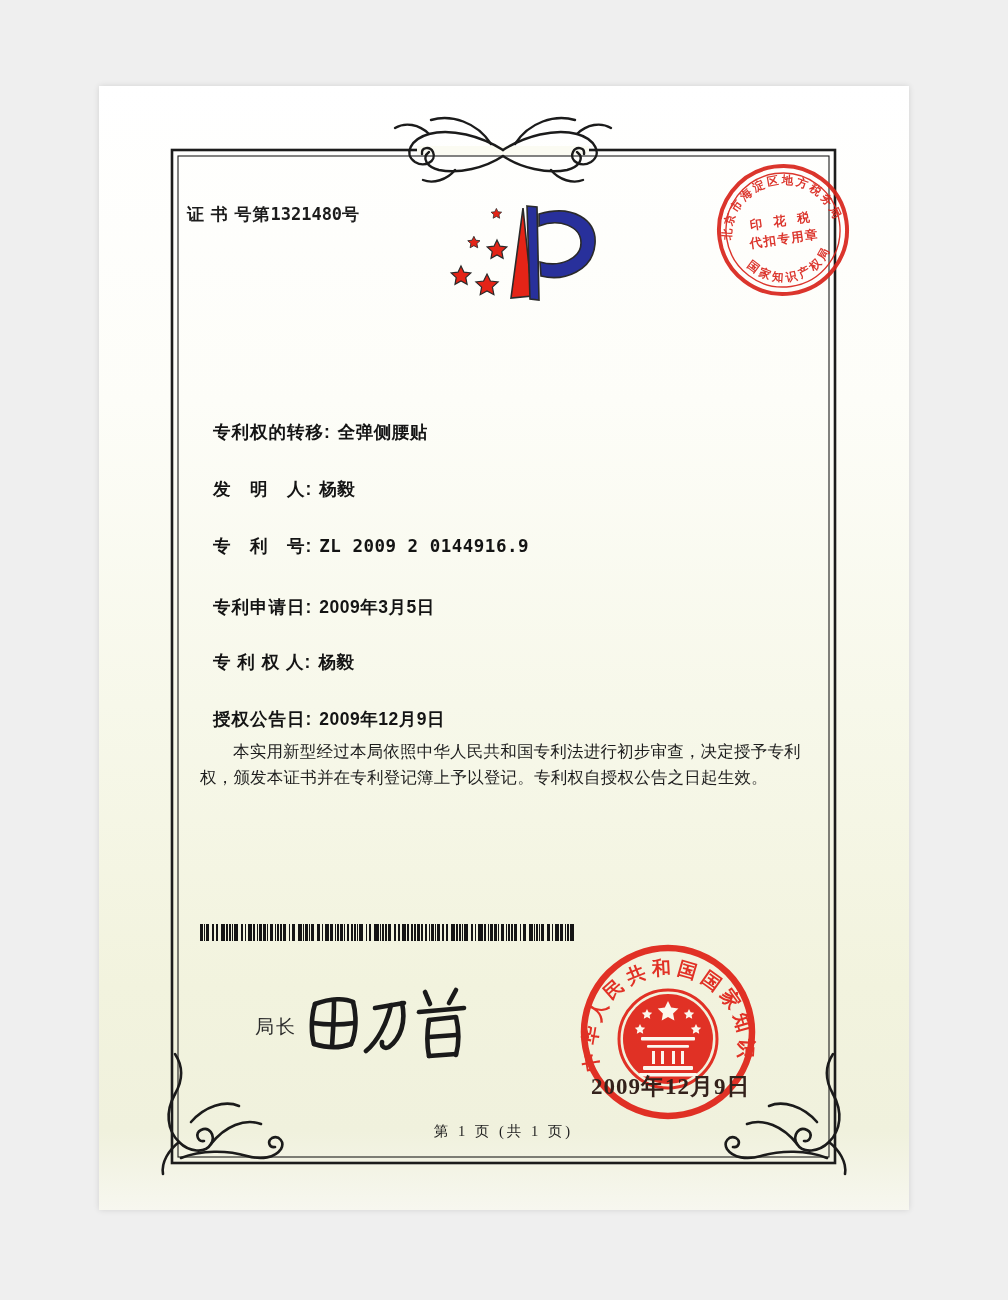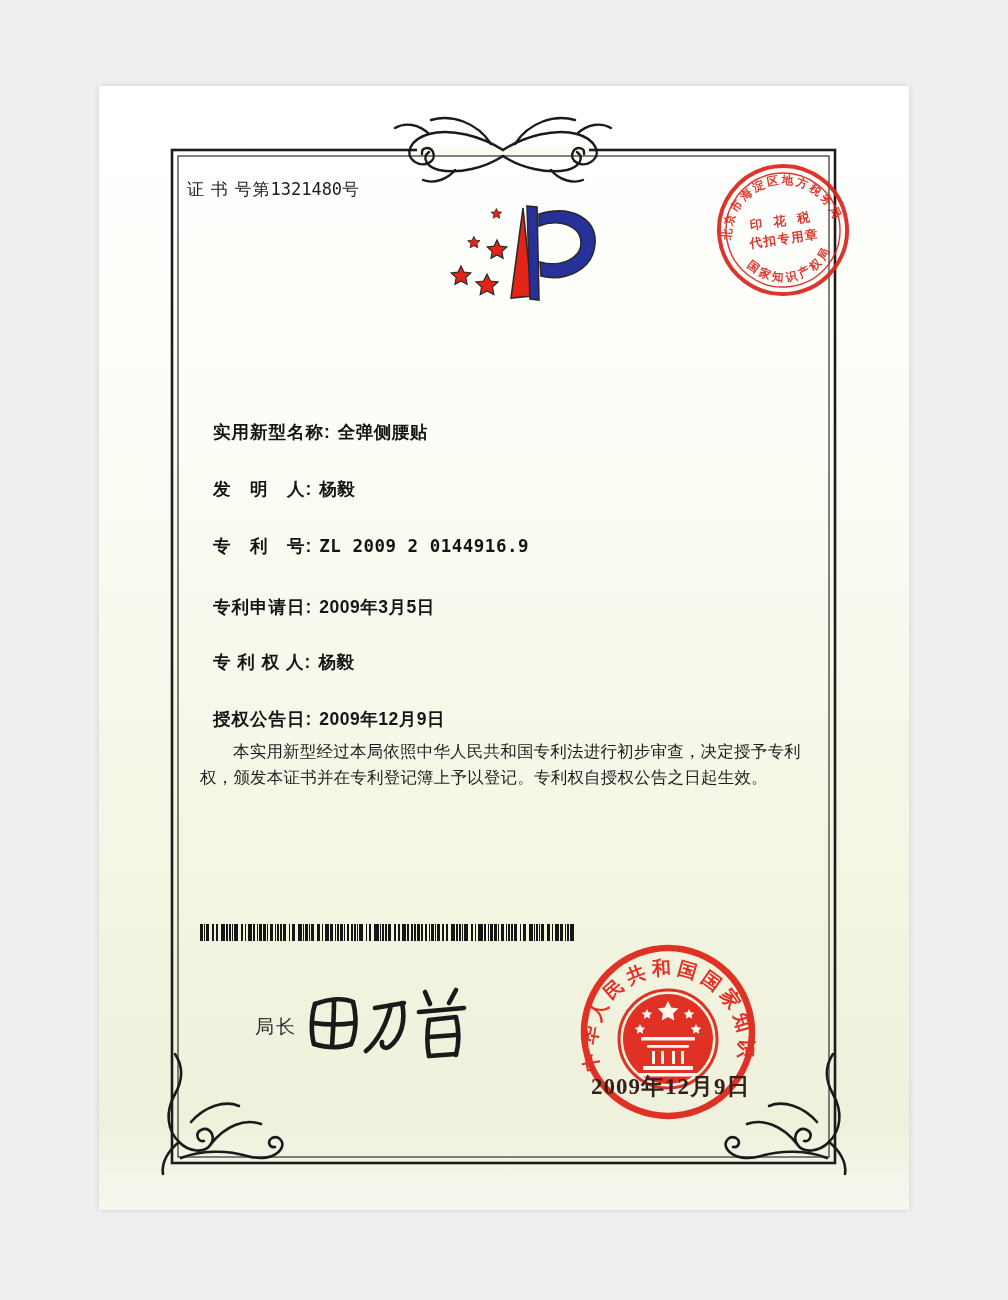--- a/index.html
+++ b/index.html
@@ -7,22 +7,22 @@
   body { background:#efefef; font-family:"Liberation Serif", serif; position:relative; overflow:hidden; }
 
   .paper {
     position:absolute; left:99px; top:86px; width:810px; height:1124px;
     background:linear-gradient(180deg,#ffffff 0%, #fdfdf8 28%, #f7f8ea 55%, #f2f3de 80%, #f0f1dd 93%, #f7f7ef 100%);
     box-shadow:0 0 6px rgba(0,0,0,0.12);
   }
   .frame-svg { position:absolute; left:0; top:0; width:810px; height:1124px; }
 
   .cert-no {
-    position:absolute; left:88px; top:92px;
-    font-family:"Liberation Sans", sans-serif; font-weight:normal;
+    position:absolute; left:88px; top:117px;
+    font-family:"Liberation Sans", sans-serif; font-weight:bold;
     font-size:17px; color:#1c1c1c; letter-spacing:1px;
   }
   .cert-no .digits { font-family:"DejaVu Sans Mono", monospace; letter-spacing:0; }
 
   .logo-svg { position:absolute; left:336px; top:110px; width:172px; height:118px; }
 
   .doc-title {
     position:absolute; left:73px; top:232px; width:663px; text-align:center;
     font-size:41px; font-weight:bold; color:#151515; letter-spacing:4px;
     font-family:"Liberation Serif", serif;
@@ -128,21 +128,21 @@
     </g>
     <g>
       <path d="M88,12 L97,100 L76,102 Z" fill="#e42417" stroke="#2a2a2a" stroke-width="1.6"></path>
       <path d="M92,10 L102,11 L104,104 L95,103 Z" fill="#28309b" stroke="#2a2a2a" stroke-width="1.6"></path>
       <path d="M104,18 C138,8 162,24 160,48 C158,74 130,86 106,80 L105,66 C126,72 146,62 146,47 C146,30 124,22 104,30 Z" fill="#28309b" stroke="#2a2a2a" stroke-width="1.6"></path>
     </g>
   </svg>
 
 
   <div class="fields">
-    <div class="field-row" style="top:0"><span class="flabel">实用新型名称:</span><span class="fvalue">全弹侧腰贴</span></div>
+    <div class="field-row" style="top:0"><span class="flabel">专利权的转移:</span><span class="fvalue">全弹侧腰贴</span></div>
     <div class="field-row" style="top:57px"><span class="flabel">发　明　人:</span><span class="fvalue">杨毅</span></div>
     <div class="field-row" style="top:114px"><span class="flabel">专　利　号:</span><span class="fvalue mono">ZL 2009 2 0144916.9</span></div>
     <div class="field-row" style="top:175px"><span class="flabel">专利申请日:</span><span class="fvalue">2009年3月5日</span></div>
     <div class="field-row" style="top:230px"><span class="flabel">专 利 权 人:</span><span class="fvalue">杨毅</span></div>
     <div class="field-row" style="top:287px"><span class="flabel">授权公告日:</span><span class="fvalue">2009年12月9日</span></div>
   </div>
 
   <div class="paras">
     <p>本实用新型经过本局依照中华人民共和国专利法进行初步审查，决定授予专利权，颁发本证书并在专利登记簿上予以登记。专利权自授权公告之日起生效。</p>
   </div>
@@ -393,14 +393,15 @@
         <rect x="4" y="12" width="3" height="13"></rect>
         <rect x="13" y="12" width="3" height="13"></rect>
         <rect x="-25" y="27" width="50" height="4" rx="1"></rect>
         <rect x="-29" y="34" width="58" height="3.4" rx="1"></rect>
       </g>
     </g>
   </svg>
 
   <div class="seal-date">2009年12月9日</div>
 
+  <div class="footer-page">第 1 页  (共 1 页)</div>
 
 </div>
 
 </body></html>

